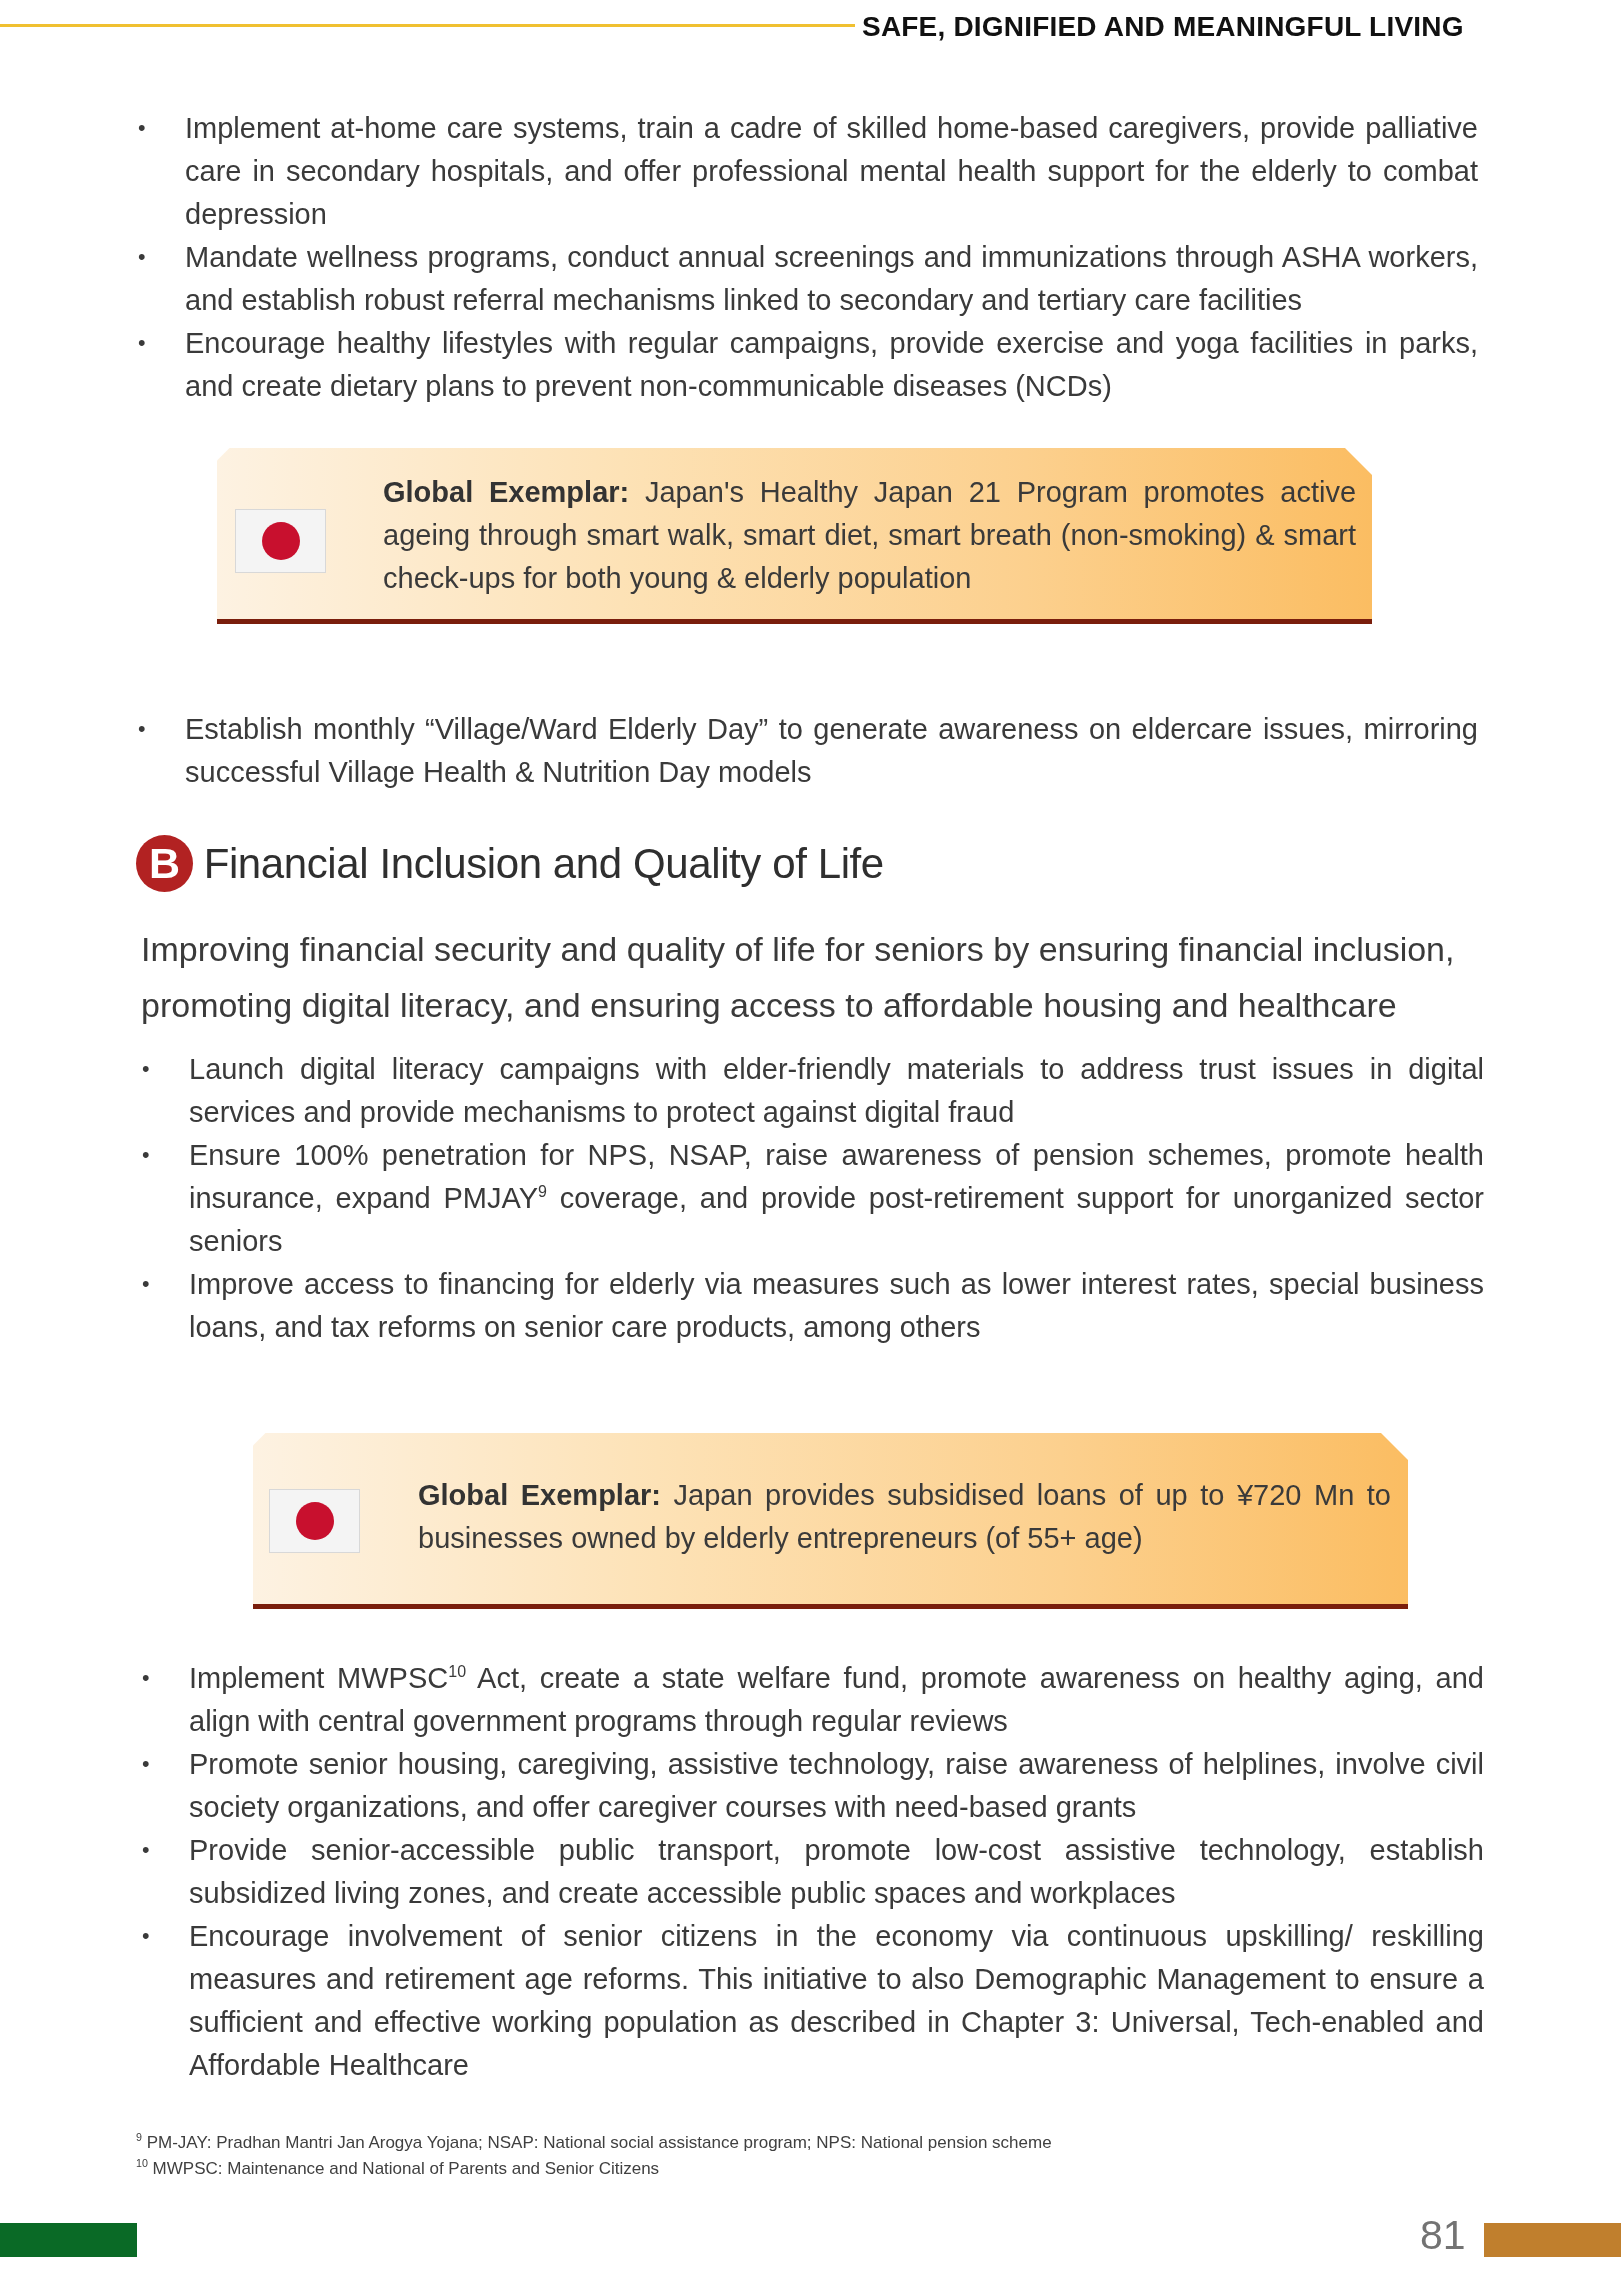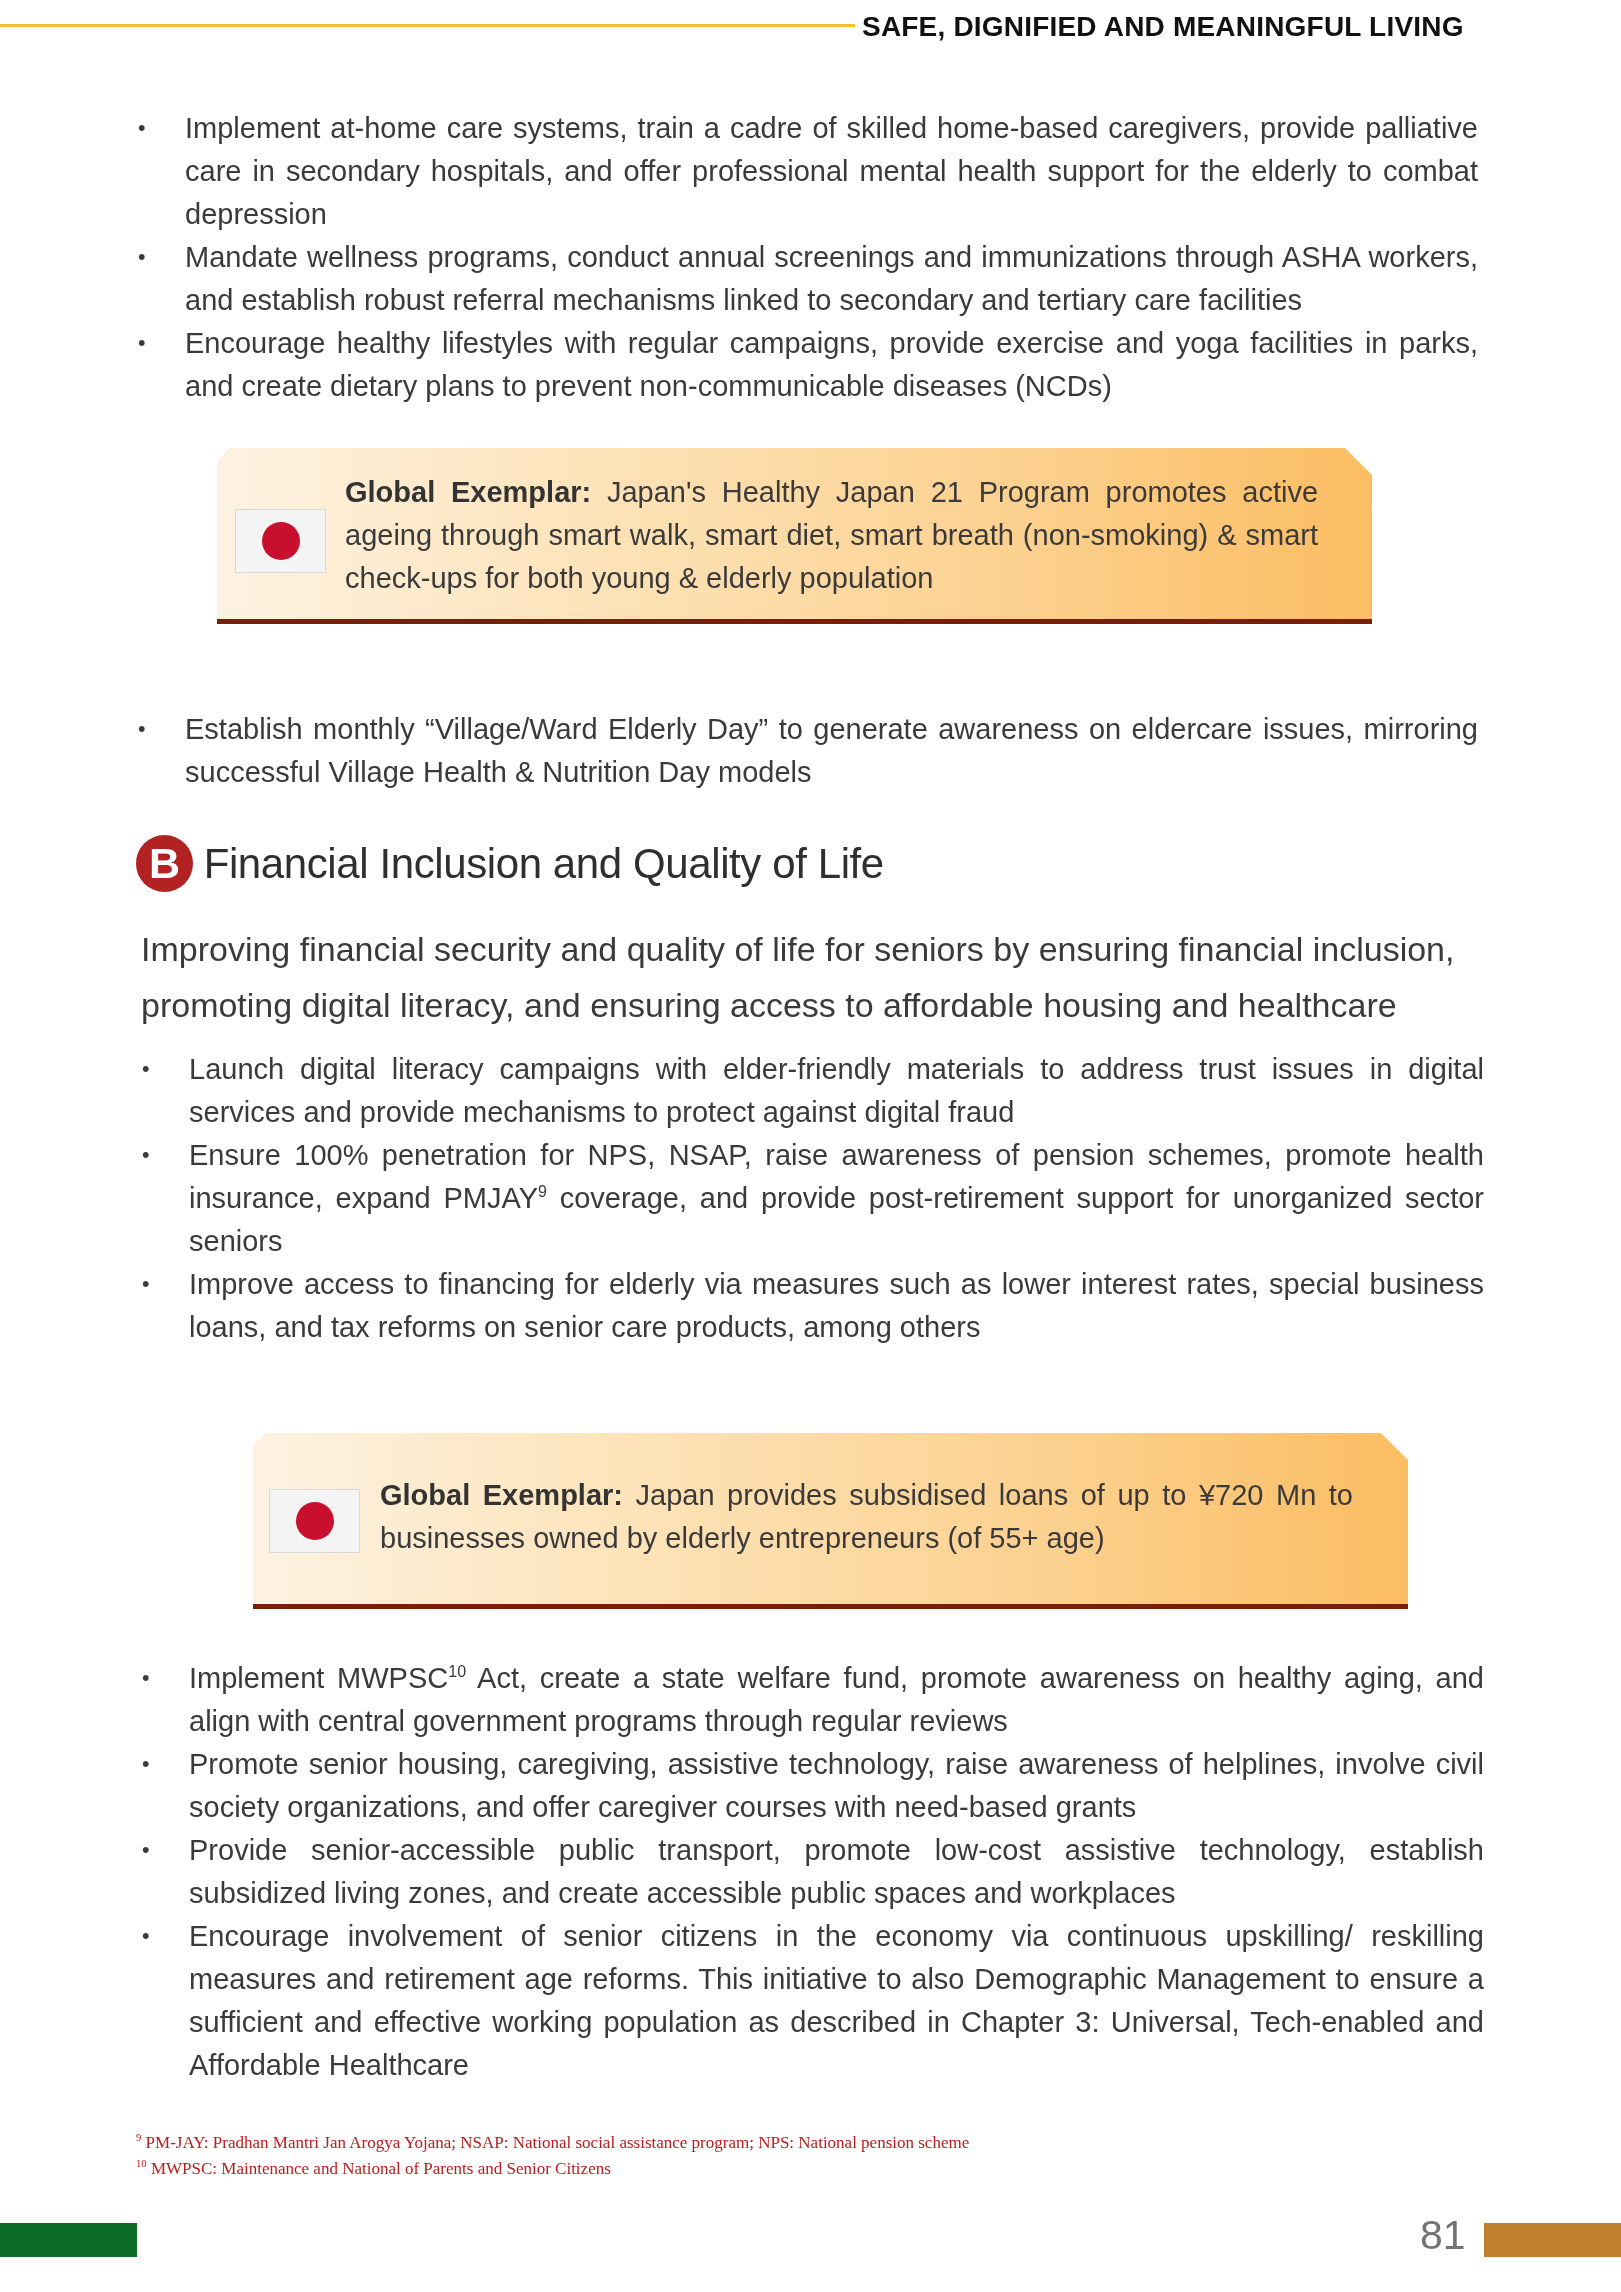--- a/index.html
+++ b/index.html
@@ -29,35 +29,35 @@
   .callout .baseline { position: absolute; left: 0; right: 0; bottom: 0; height: 5.4px; background: #7a1e0c; }
   .flag {
     position: absolute; width: 91px; height: 64px; background: #f4f4f4;
     border: 0.9px solid #d8d8d8; box-sizing: border-box;
   }
   .flag .sun {
     position: absolute; left: 50%; top: 50%; width: 38px; height: 38px; margin: -19px 0 0 -19px;
     border-radius: 50%; background: #c8102e;
   }
   .callout-text {
-    position: absolute; font-size: 29px; line-height: 43px; color: #3a3a3a; text-align: justify;
+    position: absolute; font-size: 29px; line-height: 43px; color: #3a3a3a; text-align: justify; margin-left: 38px;
   }
   .callout-text b { color: #333; }
   .sec-head { position: absolute; left: 136px; top: 835px; display: flex; align-items: center; }
   .sec-badge {
     width: 57px; height: 57px; border-radius: 50%; background: #b22222; color: #fff;
     font-weight: bold; font-size: 43px; display: flex; align-items: center; justify-content: center;
     margin-right: 10.7px;
   }
   .sec-title { font-size: 42px; font-weight: normal; color: #2f2f2f; letter-spacing: -0.4px; }
   .sec-sub {
     position: absolute; left: 141px; top: 921px; width: 1343px; font-size: 34px; line-height: 56px;
     color: #3a3a3a;
   }
-  .footnotes { position: absolute; left: 136px; top: 2130px; font-size: 17px; line-height: 26px; color: #b91c1c; font-family: Liberation Serif, serif; }
+  .footnotes { position: absolute; left: 136px; top: 2130px; font-size: 17px; line-height: 26px; color: #404040; }
   .footnotes sup { font-size: 10.7px; }
   .ftr-green { position: absolute; left: 0; top: 2223px; width: 137px; height: 34px; background: #0a6a26; }
   .ftr-num { position: absolute; left: 1420px; top: 2212px; font-size: 41px; color: #737373; }
   .ftr-gold { position: absolute; left: 1484px; top: 2223px; width: 137px; height: 34px; background: #c07f2d; }
 </style>
 </head>
 <body>
 
 <div class="hdr-line"></div>
 <div class="hdr-title">SAFE, DIGNIFIED AND MEANINGFUL LIVING</div>

